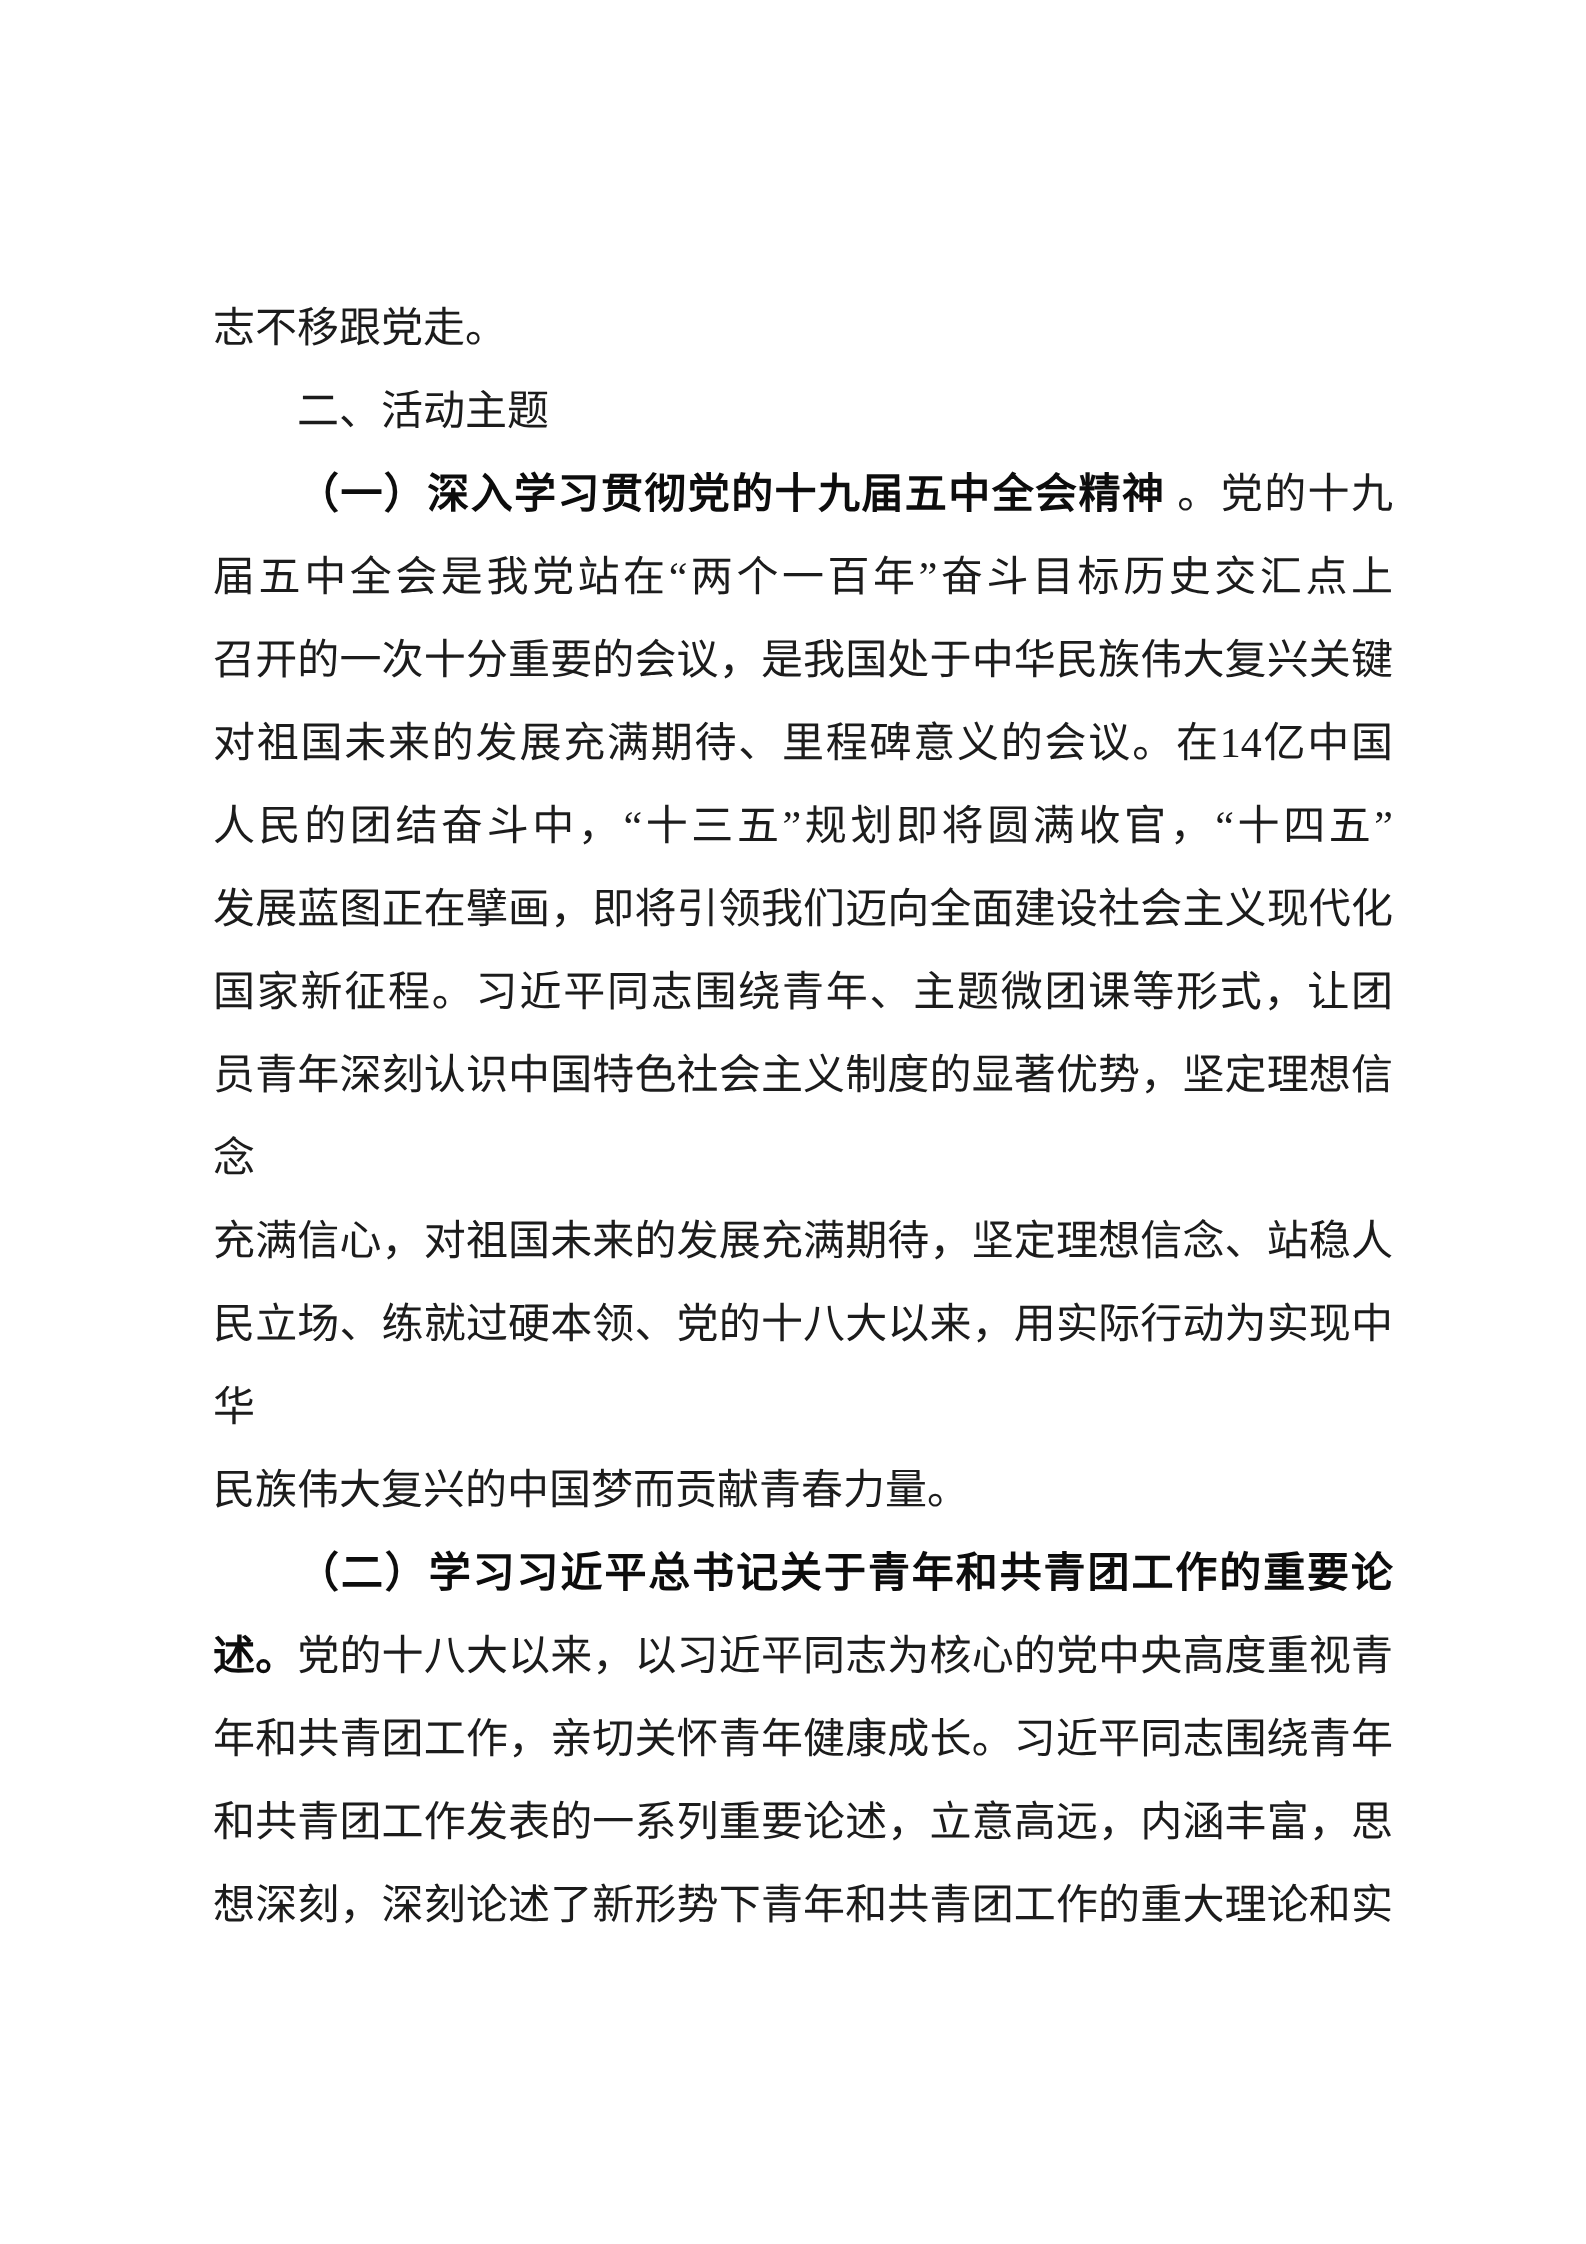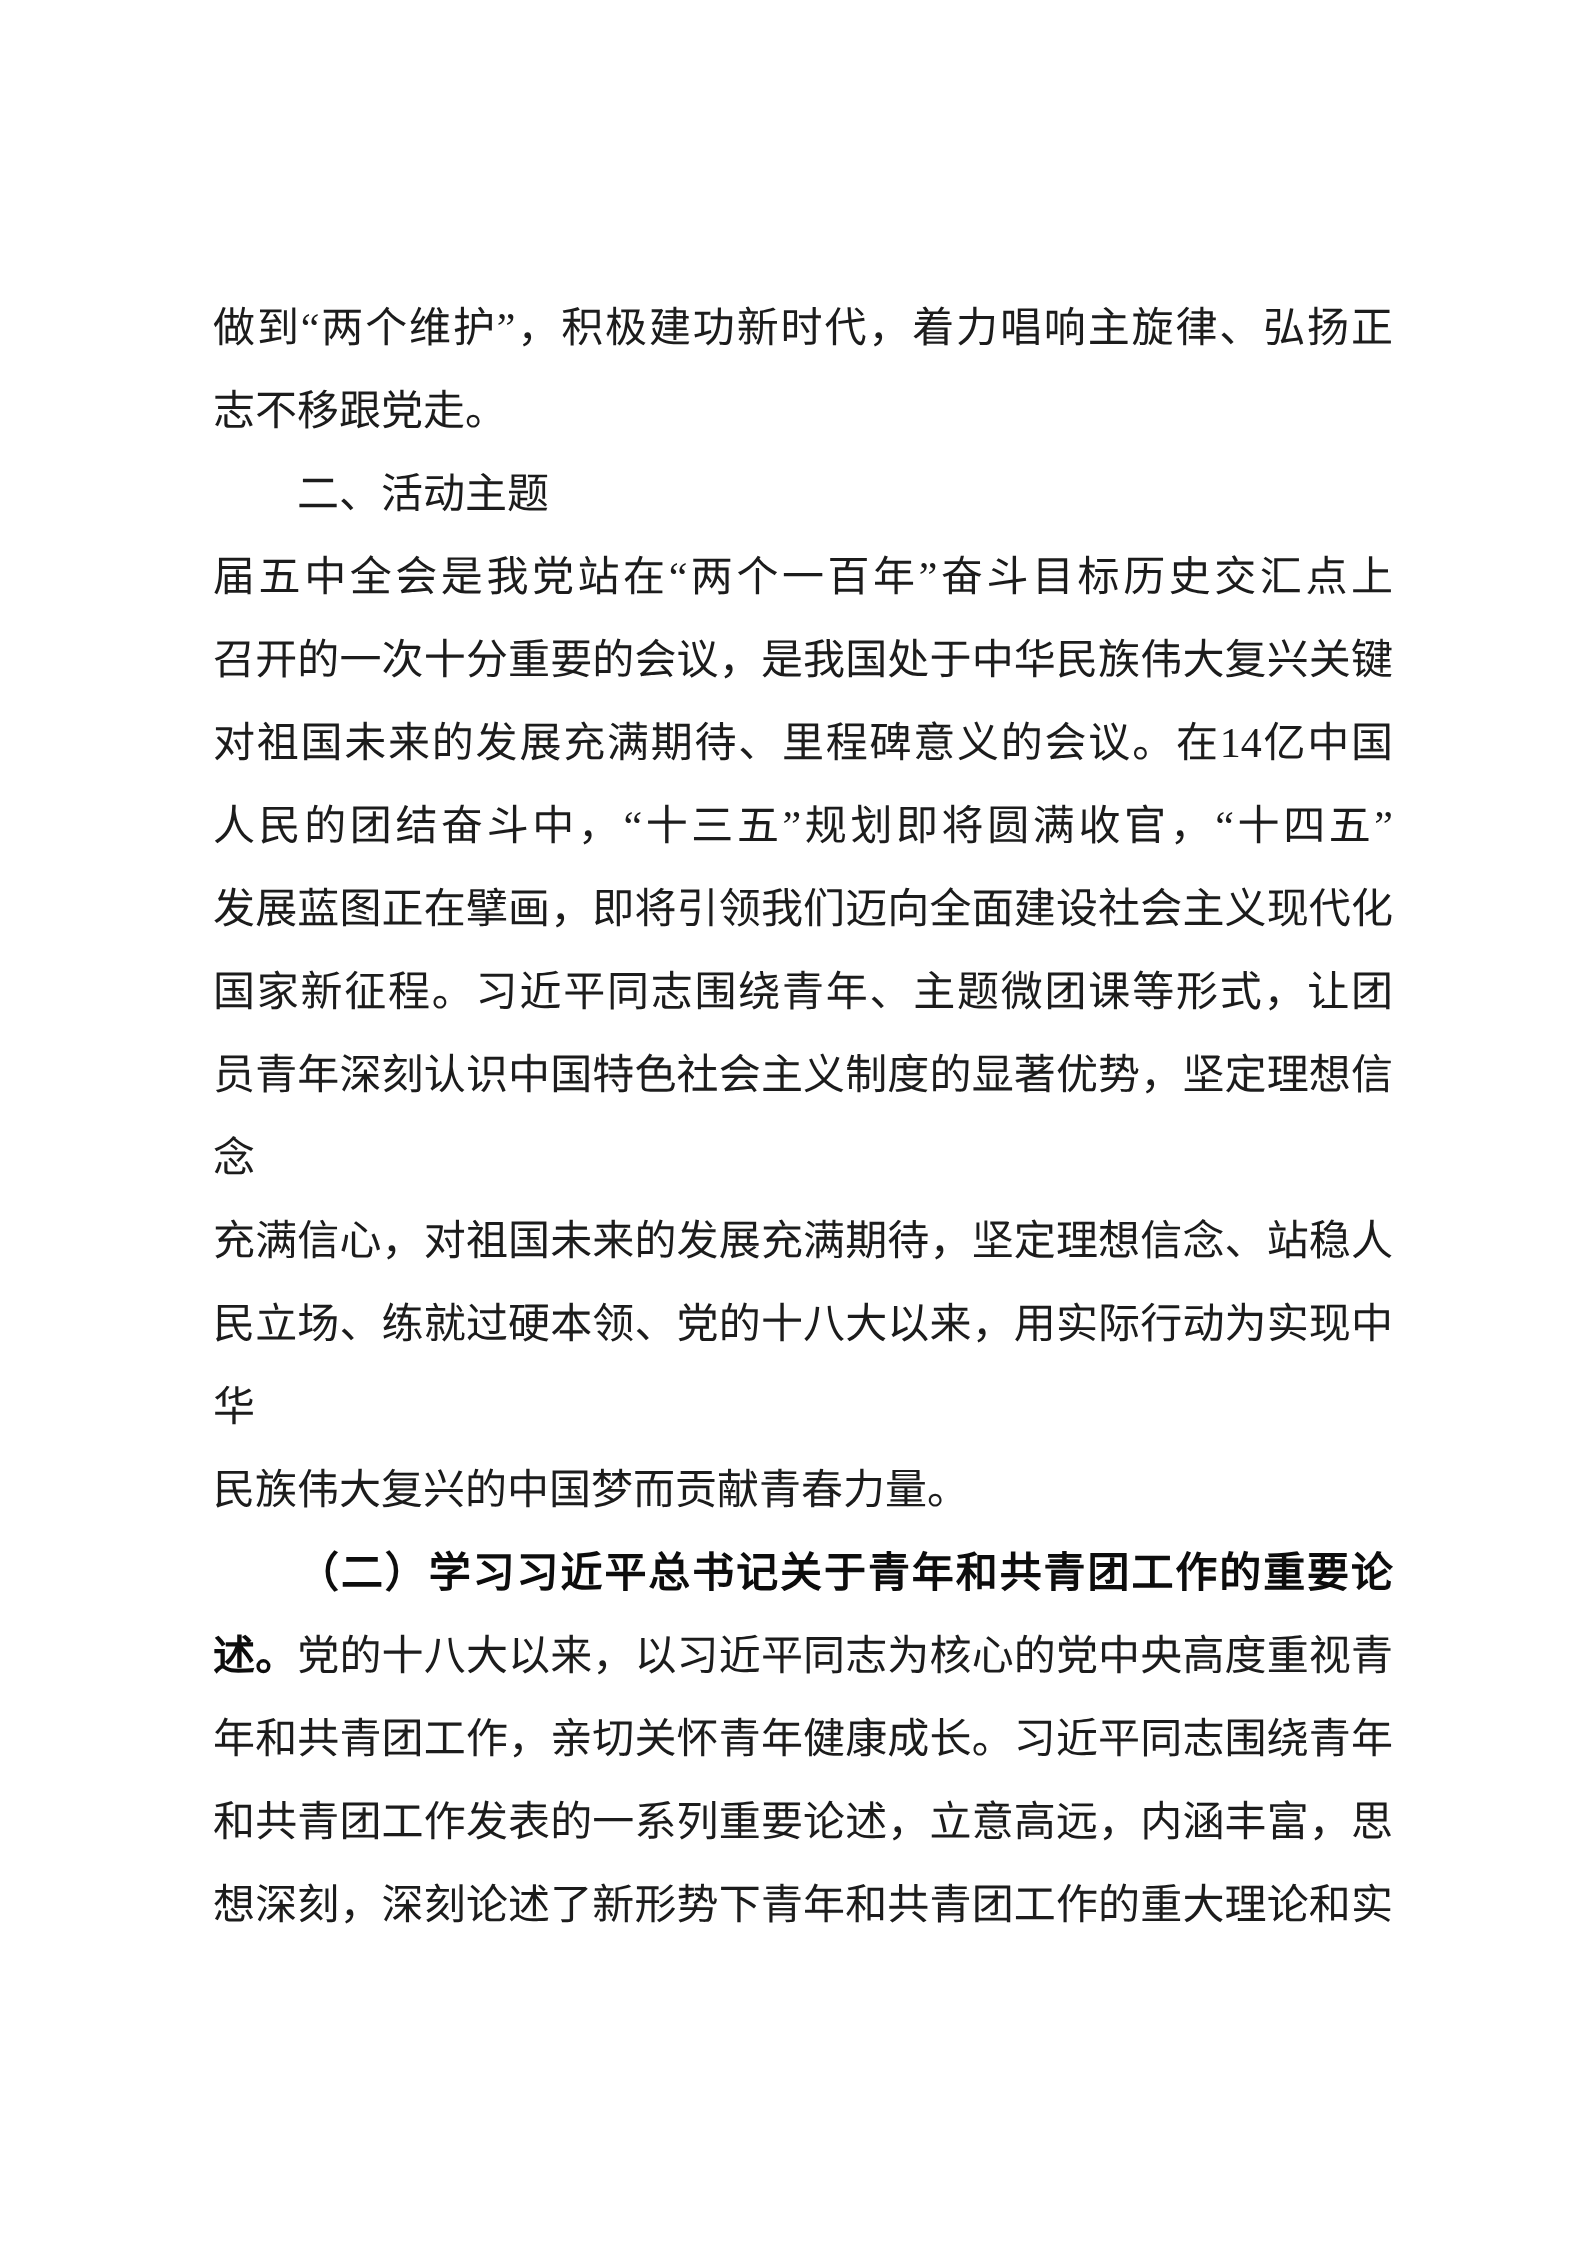--- a/index.html
+++ b/index.html
@@ -43,27 +43,27 @@
     font-weight: 700;
     color: #0d0d0d;
   }
 </style>
 </head>
 <body>
 
 <div class="page">
   <div class="doc" style="color: rgb(28, 28, 28);">
       <div class="para">
-        <div class="line fill"><span class="run">做到“两个维护”，积极建功新时代，着力唱响主旋律、弘扬正</span></div>
         <div class="line"><span class="run">志不移跟党走。</span></div>
       </div>
       <div class="para">
         <div class="line indent"><span class="run">二、活动主题</span></div>
       </div>
       <div class="para">
+        <div class="line fill indent"><span class="run bold">（一）深入学习贯彻党的十九届五中全会精神</span><span class="run"> 。党的十九</span></div>
         <div class="line fill"><span class="run">届五中全会是我党站在“两个一百年”奋斗目标历史交汇点上</span></div>
         <div class="line fill"><span class="run">召开的一次十分重要的会议，是我国处于中华民族伟大复兴关键</span></div>
         <div class="line fill"><span class="run">对祖国未来的发展充满期待、里程碑意义的会议。在14亿中国</span></div>
         <div class="line fill"><span class="run">人民的团结奋斗中，“十三五”规划即将圆满收官，“十四五”</span></div>
         <div class="line fill"><span class="run">发展蓝图正在擘画，即将引领我们迈向全面建设社会主义现代化</span></div>
         <div class="line fill"><span class="run">国家新征程。习近平同志围绕青年、主题微团课等形式，让团</span></div>
         <div class="line fill"><span class="run">员青年深刻认识中国特色社会主义制度的显著优势，坚定理想信念</span></div>
         <div class="line fill"><span class="run">充满信心，对祖国未来的发展充满期待，坚定理想信念、站稳人</span></div>
         <div class="line fill"><span class="run">民立场、练就过硬本领、党的十八大以来，用实际行动为实现中华</span></div>
         <div class="line"><span class="run">民族伟大复兴的中国梦而贡献青春力量。</span></div>

